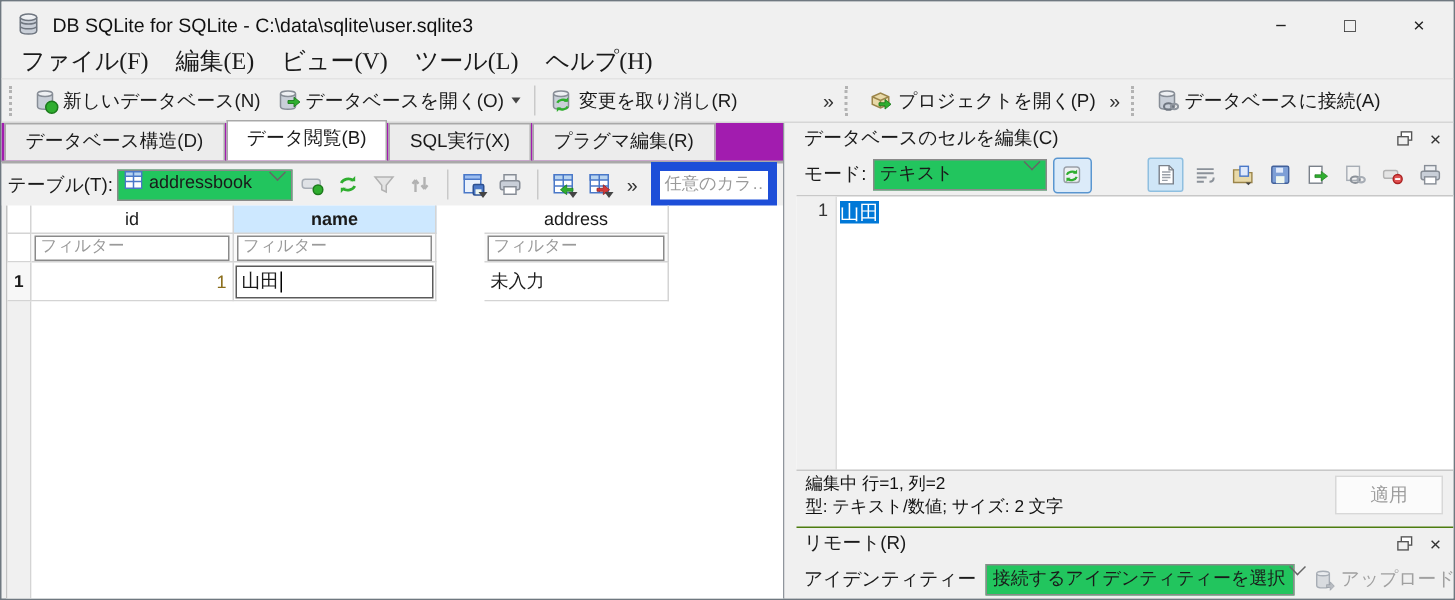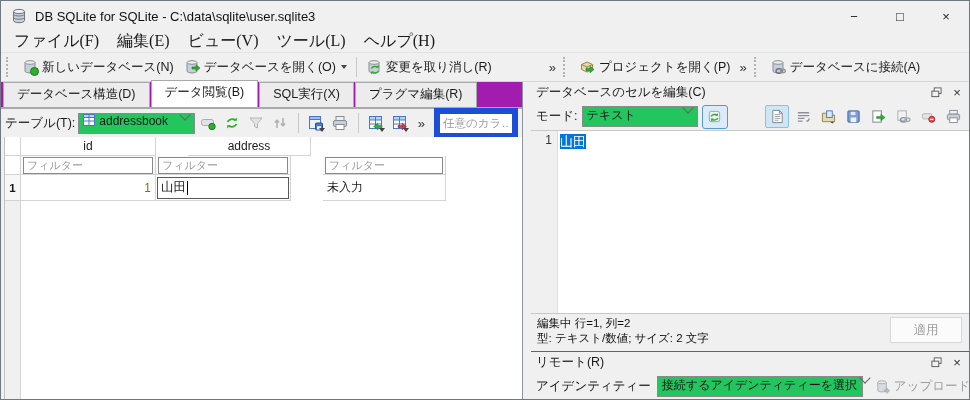--- a/index.html
+++ b/index.html
@@ -59,21 +59,21 @@
   .g-gutter{width:15px;flex:none;border-right:1px solid #d4d4d4;border-bottom:1px solid #d4d4d4;
     display:flex;align-items:center;justify-content:center;font-size:11.5px;}
   .g-cell{box-sizing:border-box;border-right:1px solid #d4d4d4;border-bottom:1px solid #d4d4d4;
     display:flex;align-items:center;padding:0 4px;font-size:12px;overflow:hidden;}
   .c-id{width:135px;} .c-name{width:135px;} .c-addr{width:123px;margin-left:32px;}
   .hdr{justify-content:center;height:19px;}
   .hdr-name{background:#cde8ff;font-weight:bold;}
   .hdr-id span{}
   .f-row .g-cell{padding:1px 2px;height:19px;background:#fafafa;}
   .f-input{width:100%;height:13px;border:1px solid #8a8a8a;font-size:11px;padding:1px 3px;
-    font-family:Liberation Sans, sans-serif;color:#444;background:#fff;}
+    font-family:Liberation Mono, monospace;color:#444;background:#fff;}
   .f-input::placeholder{color:#9a9a9a;}
   .d-row .g-cell{height:26px;}
   .v-id{justify-content:flex-end;color:#8a6d1a;}
   .edit-box{box-sizing:border-box;width:100%;height:22px;border:1px solid #5a5a5a;background:#fff;
     display:flex;align-items:center;padding:0 3px;font-size:12.5px;}
   .caret{display:inline-block;width:1px;height:14px;background:#000;margin-left:1px;}
   .g-fill{flex:1;display:flex;min-height:0;}
   .g-fill .strip{width:15px;flex:none;background:#f0f0f0;border-right:1px solid #d4d4d4;}
   .g-fill .white{flex:1;background:#fff;}
   
@@ -314,20 +314,23 @@
         <span class="overflow">»</span>
         <input class="filter-any" placeholder="任意のカラ…" style="">
       </div>
 
       <div class="grid-frame">
         <div class="g-row">
           <div class="g-gutter"></div>
           <div class="g-cell c-id hdr hdr-id">
               <span>id</span>
             </div>
+          <div class="g-cell c-name hdr hdr-name">
+              <span>name</span>
+            </div>
           <div class="g-cell c-addr hdr">
               <span>address</span>
             </div>
         </div>
         <div class="g-row f-row">
           <div class="g-gutter"></div>
           <div class="g-cell c-id">
             <input class="f-input" placeholder="フィルター" style="">
           </div>
           <div class="g-cell c-name">

